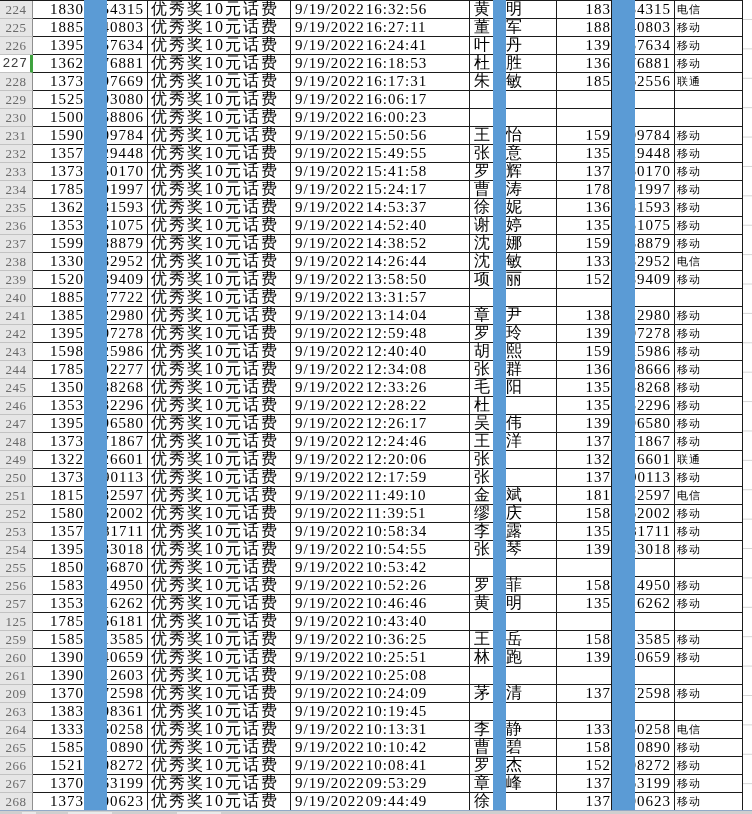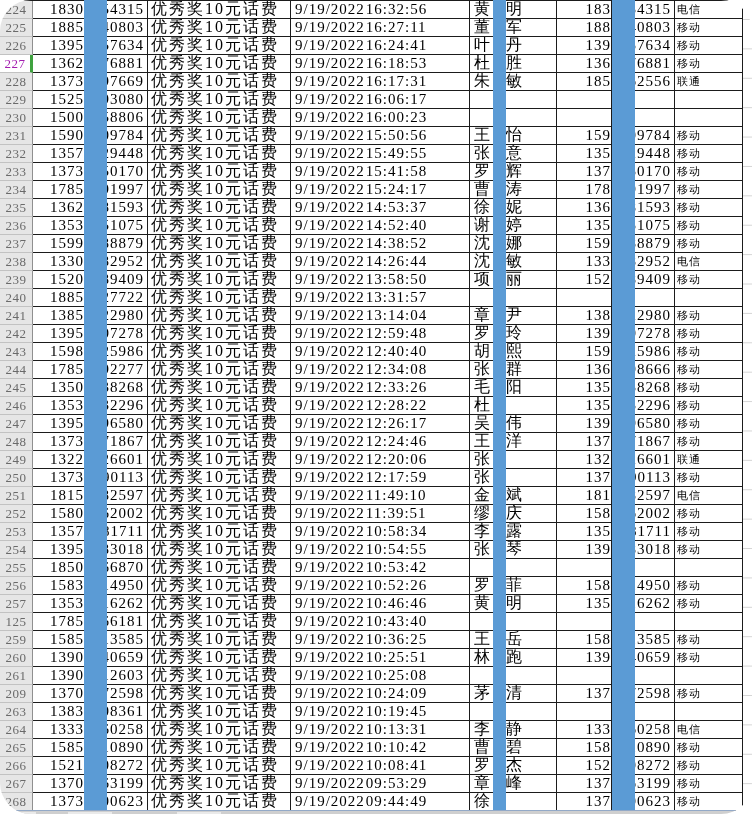--- a/index.html
+++ b/index.html
@@ -1,17 +1,17 @@
 <!DOCTYPE html>
 <html><head>
 <meta charset="utf-8">
 <style>
   html,body{margin:0;padding:0;background:#fff;}
   .screen{position:relative;width:752px;height:814px;background:#fff;overflow:hidden;
-          font-family:"Liberation Serif","DejaVu Serif",serif;border-radius:31px;}
+          font-family:"Liberation Serif","DejaVu Serif",serif;}
   #grid{position:absolute;left:0;top:0;width:743px;border-top:1px solid #1b1b1b;box-sizing:border-box;}
   .row{display:flex;height:18px;}
   .cell{box-sizing:border-box;position:relative;display:flex;align-items:center;
         border-right:1px solid #1b1b1b;border-bottom:1px solid #1b1b1b;
         font-size:15px;letter-spacing:1px;color:#000;white-space:nowrap;overflow:hidden;}
   .rh{box-sizing:border-box;width:33px;background:#E6E6E6;display:flex;align-items:center;justify-content:center;
       border-right:1px solid #8f8f8f;border-bottom:1px solid #c2c2c2;
       color:#6a6a6a;font-size:13px;letter-spacing:0.5px;}
   .rh.sel{background:#ffffff;color:#3FA23F;border-right:3px solid #3FA23F;}
   .cb{width:115px;padding-left:29px;}
@@ -123,21 +123,21 @@
           <span>139</span>
         </div>
         <div class="cell cg">
           <span>57634</span>
         </div>
         <div class="cell ch">
           <span>移动</span>
         </div>
       </div>
       <div class="row">
-        <div class="rh sel" style="color: #a21caf; border-right-color: rgb(63, 162, 63);">
+        <div class="rh sel" style="color: #404040; border-right-color: rgb(63, 162, 63); font-family: Liberation Mono, monospace;">
           <span>227</span>
         </div>
         <div class="cell cb">
           <span class="bl">1362</span>
           <span class="br">76881</span>
         </div>
         <div class="cell cc">
           <span>优秀奖10元话费</span>
         </div>
         <div class="cell cd">

